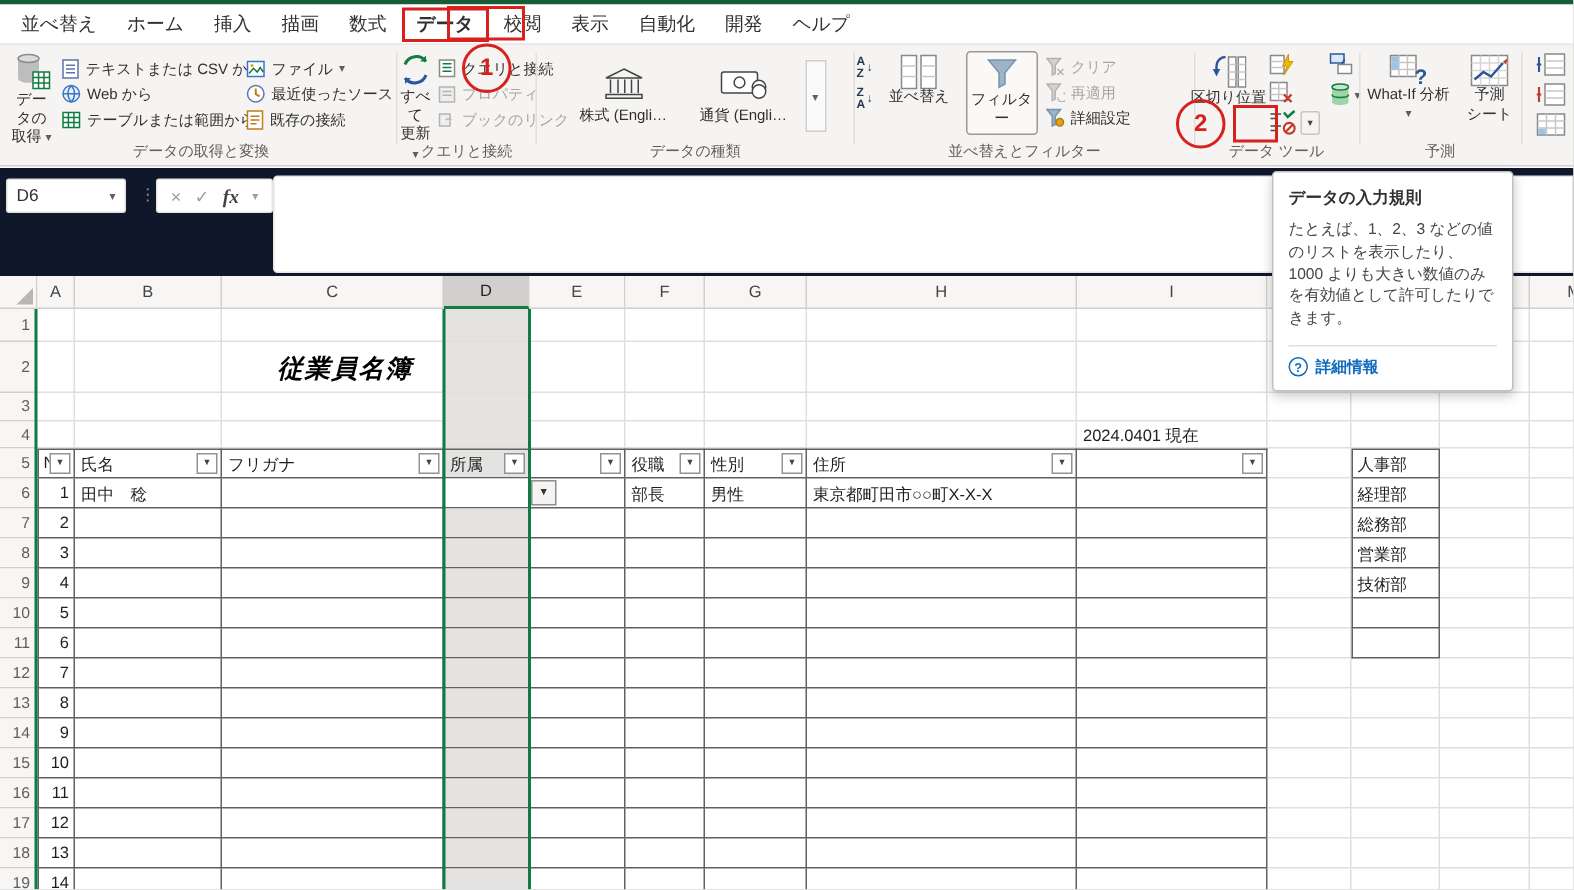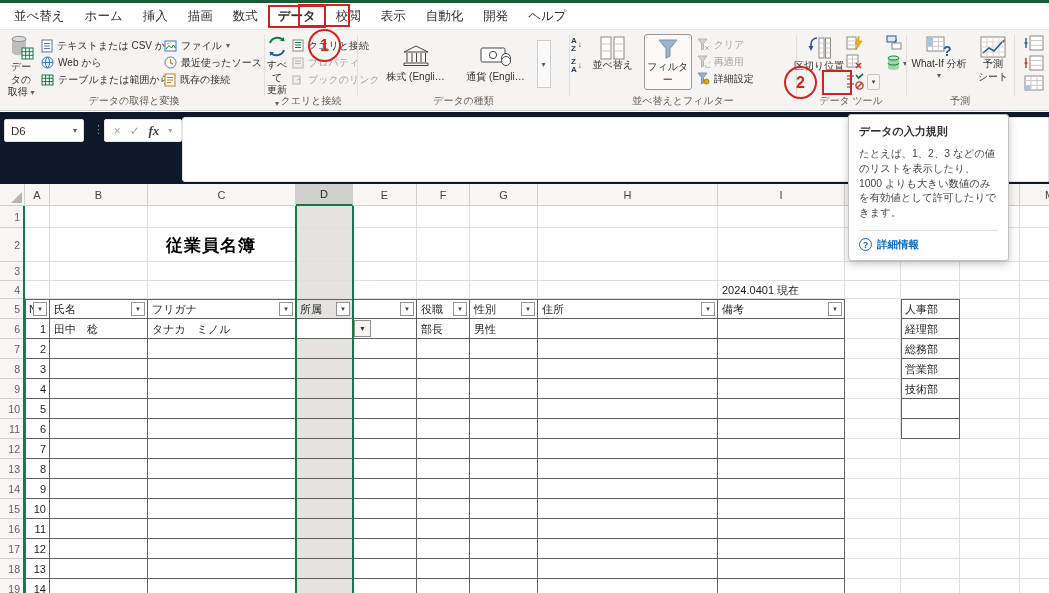--- a/index.html
+++ b/index.html
@@ -674,45 +674,44 @@
       <div class="cell" style="left: 417px; top: 395px; width: 53px; height: 20px; border-right-color: rgb(97, 97, 97); border-bottom-color: rgb(97, 97, 97);"></div>
       <div class="cell" style="left: 470px; top: 395px; width: 68px; height: 20px; border-right-color: rgb(97, 97, 97); border-bottom-color: rgb(97, 97, 97);"></div>
       <div class="cell" style="left: 538px; top: 395px; width: 180px; height: 20px; border-right-color: rgb(97, 97, 97); border-bottom-color: rgb(97, 97, 97);"></div>
       <div class="cell" style="left: 718px; top: 395px; width: 127px; height: 20px; border-right-color: rgb(97, 97, 97); border-bottom-color: rgb(97, 97, 97);"></div>
       <div class="cell" style="left: 845px; top: 395px; width: 56px; height: 20px;"></div>
       <div class="cell" style="left: 901px; top: 395px; width: 59px; height: 20px;"></div>
       <div class="cell" style="left: 960px; top: 395px; width: 60px; height: 20px;"></div>
       <div class="cell" style="left: 1020px; top: 395px; width: 60px; height: 20px;"></div>
       <div class="vline" style="left: 295px; top: 22px; height: 393px;"></div>
       <div class="vline" style="left: 352px; top: 22px; height: 393px;"></div>
-      <div class="ctext title" style="left: 137px; top: 44px; width: 148px; height: 34px;">従業員名簿</div>
+      <div class="ctext title" style="left: 156px; top: 44px; width: 148px; height: 34px; font-style: italic;">従業員名簿</div>
       <div class="ctext" style="left: 718px; top: 97px; width: 127px; height: 18px;">2024.0401 現在</div>
       <div class="ctext" style="left: 25px; top: 115px; width: 25px; height: 20px;">No</div>
       <div class="fbtn" style="left: 33px; top: 118px;">▼</div>
       <div class="ctext" style="left: 50px; top: 115px; width: 98px; height: 20px;">氏名</div>
       <div class="fbtn" style="left: 131px; top: 118px;">▼</div>
       <div class="ctext" style="left: 148px; top: 115px; width: 148px; height: 20px;">フリガナ</div>
       <div class="fbtn" style="left: 279px; top: 118px;">▼</div>
       <div class="ctext" style="left: 296px; top: 115px; width: 57px; height: 20px;">所属</div>
       <div class="fbtn" style="left: 336px; top: 118px;">▼</div>
       <div class="ctext" style="left: 353px; top: 115px; width: 64px; height: 20px;"></div>
       <div class="fbtn" style="left: 400px; top: 118px;">▼</div>
       <div class="ctext" style="left: 417px; top: 115px; width: 53px; height: 20px;">役職</div>
       <div class="fbtn" style="left: 453px; top: 118px;">▼</div>
       <div class="ctext" style="left: 470px; top: 115px; width: 68px; height: 20px;">性別</div>
       <div class="fbtn" style="left: 521px; top: 118px;">▼</div>
       <div class="ctext" style="left: 538px; top: 115px; width: 180px; height: 20px;">住所</div>
       <div class="fbtn" style="left: 701px; top: 118px;">▼</div>
-      <div class="ctext" style="left: 718px; top: 115px; width: 127px; height: 20px;">備考</div>
       <div class="fbtn" style="left: 828px; top: 118px;">▼</div>
       <div class="ctext" style="left: 25px; top: 135px; width: 25px; height: 20px; justify-content: flex-end; padding-right: 4px;">1</div>
       <div class="ctext" style="left: 50px; top: 135px; width: 98px; height: 20px;">田中　稔</div>
-      <div class="ctext" style="left: 148px; top: 135px; width: 148px; height: 20px;">タナカ　ミノル</div>
       <div class="ctext" style="left: 417px; top: 135px; width: 53px; height: 20px;">部長</div>
       <div class="ctext" style="left: 470px; top: 135px; width: 68px; height: 20px;">男性</div>
+      <div class="ctext" style="left: 538px; top: 135px; width: 180px; height: 20px;">東京都町田市○○町X-X-X</div>
       <div class="ctext" style="left: 25px; top: 155px; width: 25px; height: 20px; justify-content: flex-end; padding-right: 4px;">2</div>
       <div class="ctext" style="left: 25px; top: 175px; width: 25px; height: 20px; justify-content: flex-end; padding-right: 4px;">3</div>
       <div class="ctext" style="left: 25px; top: 195px; width: 25px; height: 20px; justify-content: flex-end; padding-right: 4px;">4</div>
       <div class="ctext" style="left: 25px; top: 215px; width: 25px; height: 20px; justify-content: flex-end; padding-right: 4px;">5</div>
       <div class="ctext" style="left: 25px; top: 235px; width: 25px; height: 20px; justify-content: flex-end; padding-right: 4px;">6</div>
       <div class="ctext" style="left: 25px; top: 255px; width: 25px; height: 20px; justify-content: flex-end; padding-right: 4px;">7</div>
       <div class="ctext" style="left: 25px; top: 275px; width: 25px; height: 20px; justify-content: flex-end; padding-right: 4px;">8</div>
       <div class="ctext" style="left: 25px; top: 295px; width: 25px; height: 20px; justify-content: flex-end; padding-right: 4px;">9</div>
       <div class="ctext" style="left: 25px; top: 315px; width: 25px; height: 20px; justify-content: flex-end; padding-right: 4px;">10</div>
       <div class="ctext" style="left: 25px; top: 335px; width: 25px; height: 20px; justify-content: flex-end; padding-right: 4px;">11</div>

